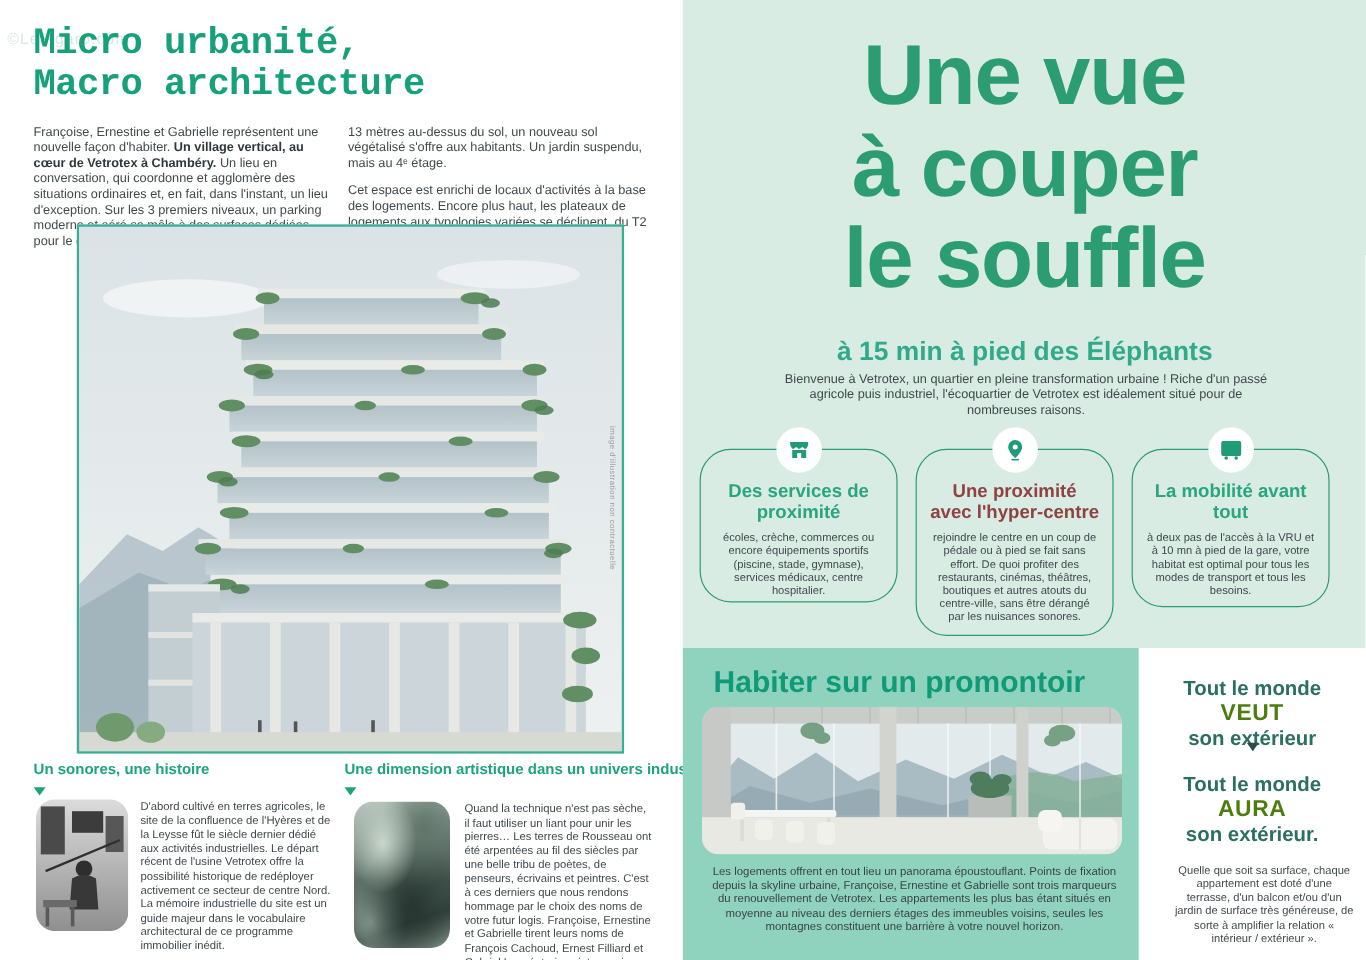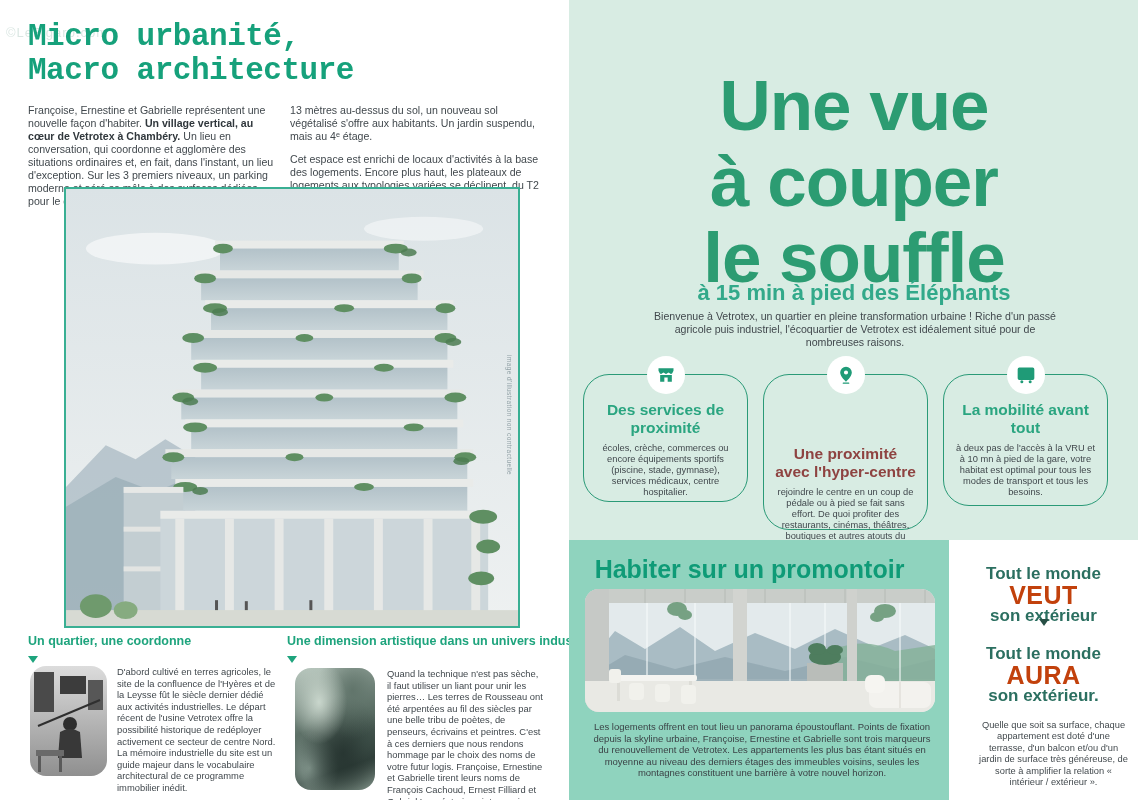--- a/index.html
+++ b/index.html
@@ -29,42 +29,42 @@
   .painting { background:
       radial-gradient(40px 60px at 30% 28%, rgba(205,218,208,.95), transparent 70%),
       radial-gradient(50px 70px at 72% 18%, rgba(92,112,102,.85), transparent 70%),
       radial-gradient(60px 80px at 60% 70%, rgba(38,52,48,.9), transparent 72%),
       radial-gradient(42px 52px at 18% 82%, rgba(152,172,162,.85), transparent 70%),
       radial-gradient(30px 40px at 85% 60%, rgba(70,90,82,.8), transparent 70%),
       linear-gradient(160deg, #b9c8bf, #5c6f66 45%, #2e3d38 78%, #8da095); }
 
   
   .r-bg { position:absolute; left:569px; top:0; width:569px; height:540px; background:#d8ece3; }
-  .r-headline { position:absolute; left:596px; top:26px; width:516px; text-align:center; font-size:71px; line-height:76px; font-weight:800; color:#2c9c72; letter-spacing:-1px;margin-top:42px; }
+  .r-headline { position:absolute; left:596px; top:26px; width:516px; text-align:center; font-size:71px; line-height:76px; font-weight:800; color:#2c9c72; letter-spacing:-1px; }
   .r-sub { position:absolute; left:596px; top:280px; width:516px; text-align:center; font-size:22px; font-weight:700; color:#32a98a; }
   .r-intro { position:absolute; left:645px; top:310px; width:420px; text-align:center; font-size:10.6px; line-height:13px; color:#41484d; }
 
   .cards { position:absolute; left:583px; top:374px; display:flex; gap:15px; }
   .card { position:relative; width:165px; border:1.6px solid #2a9a77; border-radius:26px; padding:26px 11px 10px; text-align:center; }
   .card.h1 { height:128px; } .card.h2 { height:156px; } .card.h3 { height:132px; }
   .card-icon { position:absolute; left:50%; top:-19px; transform:translateX(-50%); width:38px; height:38px; background:#fff; border-radius:50%; display:flex; align-items:center; justify-content:center; }
   .card-title { font-size:15.5px; line-height:17.5px; font-weight:800; color:#2aa580; margin-bottom:7px; }
-  .card-title.red { color:#8e4341;margin-top:44px; }
+  .card-title.red { color:#8e4341; }
   .card-body { font-size:9.3px; line-height:11px; color:#41484d; }
 
   .promo { position:absolute; left:569px; top:540px; width:380px; height:260px; background:#8fd3be; }
   .promo-head { position:absolute; left:569px; top:555px; width:361px; text-align:center; font-size:25px; font-weight:800; color:#0f9b77; }
   .promo-photo { position:absolute; left:585px; top:589px; width:350px; height:123px; border-radius:14px; overflow:hidden; }
   .promo-photo svg { display:block; width:100%; height:100%; }
   .promo-cap { right:-11px; top:18%; color:#22a384; position:absolute; writing-mode:vertical-rl; font-size:6px; }
   .promo-body { position:absolute; left:590px; top:721px; width:344px; text-align:center; font-size:9.5px; line-height:11.6px; color:#3b4246; }
 
   .aside { position:absolute; left:949px; top:540px; width:189px; height:260px; background:#fff; text-align:center; padding-top:24px; }
   .aside .t { font-size:17px; line-height:20px; font-weight:700; color:#2b6f60; }
-  .aside .big { font-size:25px; line-height:22px; font-weight:800; color:#c2410c; letter-spacing:.5px; }
+  .aside .big { font-size:19px; line-height:22px; font-weight:800; color:#4d7c0f; letter-spacing:.5px; }
   .aside .tri-d { margin:8px auto; border-top-color:#274f45; position:static; }
   .aside-body { margin-top:14px; padding:0 9px; font-size:9.3px; line-height:11.4px; color:#434a4e;margin-left:20px; }
 </style>
 </head>
 <body>
 
 <div class="sheet">
 
   <div class="watermark">©LeFigaro.com</div>
 
@@ -177,21 +177,21 @@
       <rect x="0" y="424" width="455" height="16" fill="#d7dad3"></rect>
       <ellipse cx="30" cy="420" rx="16" ry="12" fill="#6f9a6d"></ellipse>
       <ellipse cx="60" cy="424" rx="12" ry="9" fill="#86ab80"></ellipse>
       <rect x="150" y="414" width="3" height="10" fill="#555"></rect>
         <rect x="180" y="415" width="3" height="9" fill="#555"></rect>
       <rect x="245" y="414" width="3" height="10" fill="#555"></rect>
     </svg>
     <span class="vcap frame-cap">image d'illustration non contractuelle</span>
   </div>
 
-  <h3 class="sec-head" style="left:28px;">Un quartier, une coordonne</h3>
+  <h3 class="sec-head" style="left:28px;">Un sonores, une histoire</h3>
   <span class="tri" style="left:28px;"></span>
   <div class="thumb" style="left:30px; top:666px; width:77px; height:110px;">
     <svg viewBox="0 0 77 110">
       <defs>
           <linearGradient id="bw" x1="0" y1="0" x2="0" y2="1">
             <stop offset="0" stop-color="#dcdcdc"></stop>
             <stop offset="1" stop-color="#8f8f8f"></stop>
           </linearGradient>
         </defs>
       <rect width="77" height="110" fill="url(#bw)"></rect>

